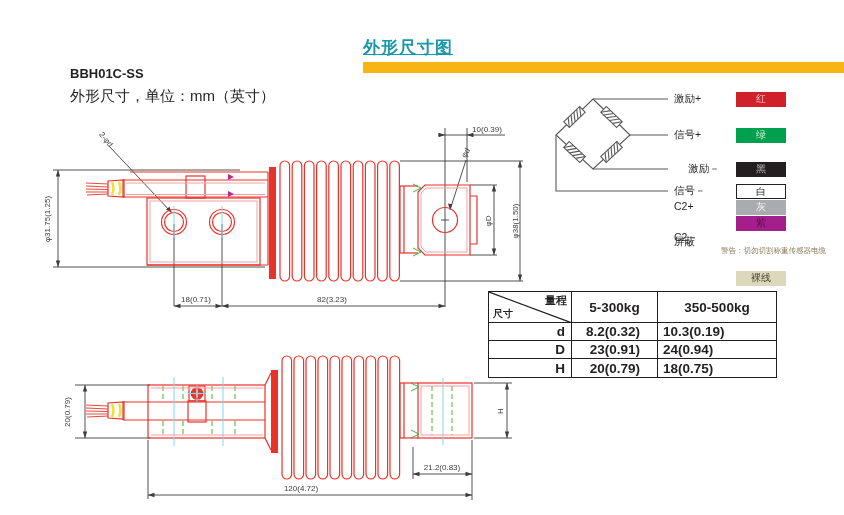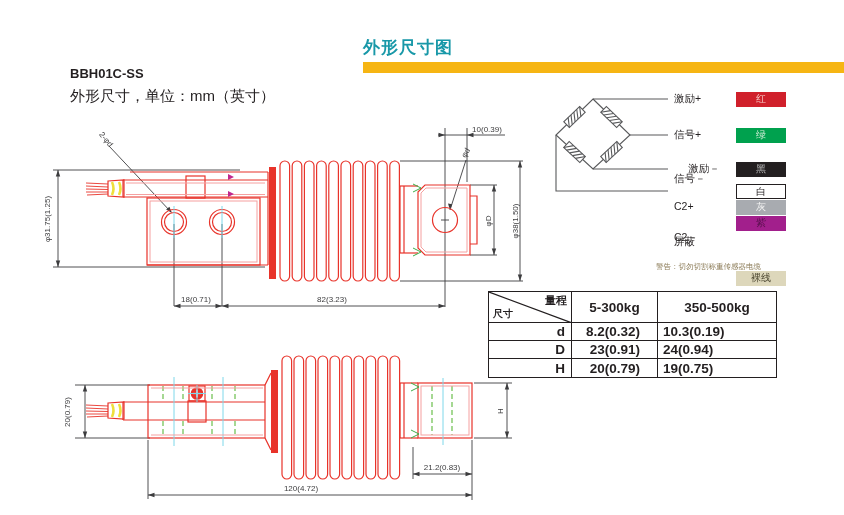--- a/index.html
+++ b/index.html
@@ -20,42 +20,42 @@
   .gd{stroke:#6abf4b;stroke-width:1.2;fill:none;stroke-dasharray:5,3;}
   .g{stroke:#3dae49;stroke-width:1;fill:none;}
   .y{stroke:#efdf3a;stroke-width:2.5;fill:none;}
   .b{stroke:#58595b;stroke-width:1.1;fill:none;}
   .ah{fill:#3c3c3e;stroke:none;}
   .t{fill:#3c3c3e;font-size:8px;font-family:"Liberation Sans",sans-serif;}
   
   .wlabel{font-size:10.5px;font-weight:500;width:60px;}
   .wbox{width:50px;height:14.5px;box-sizing:border-box;font-size:10px;line-height:14.5px;
         text-align:center;}
-  #warning{left:656px;top:262px;font-size:7.5px;color:#8c7c58;width:170px;}
+  #warning{left:656px;top:246px;font-size:7.5px;color:#8c7c58;width:170px;text-align:right;}
   
   #spec-table{left:488px;top:291px;display:grid;grid-template-columns:83px 86px 118px;
       grid-template-rows:31px 18px 18px 18px;border:1.6px solid #231f20;background:#fff;}
   #spec-table .cell{border-right:1.4px solid #231f20;border-bottom:1.4px solid #231f20;
       display:flex;align-items:center;font-size:13.5px;}
   #spec-table .cell.lastcol{border-right:none;}
   #spec-table .cell.lastrow{border-bottom:none;}
   #spec-table .hdr{font-weight:700;justify-content:center;}
   #spec-table .rowlab{font-weight:700;justify-content:flex-end;padding-right:6px;}
   #spec-table .val-r{font-weight:600;justify-content:flex-end;padding-right:17px;}
   #spec-table .val-l{font-weight:600;justify-content:flex-start;padding-left:5px;}
   #corner-cell{position:relative;}
   #corner-cell .cl-top{position:absolute;top:1px;right:4px;font-size:11px;}
   #corner-cell .cl-bot{position:absolute;bottom:1px;left:4px;font-size:10px;}
 </style>
 </head>
 <body>
 
 <div id="page">
 
-  <div id="title" class="abs" style="color: rgb(24, 152, 168);">外形尺寸图</div>
+  <div id="title" class="abs" style="color: rgb(24, 152, 168); text-decoration: underline;">外形尺寸图</div>
   <div id="accent" class="abs" style="background: rgb(246, 181, 19);"></div>
   <div id="model" class="abs">BBH01C-SS</div>
   <div id="subtitle" class="abs">外形尺寸，单位：mm（英寸）</div>
 
   <svg class="abs" style="left:0;top:0;" width="844" height="515" viewBox="0 0 844 515">
 
     <g>
 
       <g class="k">
         <line x1="53" y1="170" x2="240" y2="170"></line>
@@ -317,21 +317,21 @@
     </g>
   </svg>
 
   <div>
     <div class="abs wlabel" style="left:674px;top:92px;">激励+</div>
     <div class="abs wbox" style="left:736px;top:92px;background:#d0202b;color:#f6c8c4;">红</div>
     <div class="abs wlabel" style="left:674px;top:128px;">信号+</div>
     <div class="abs wbox" style="left:736px;top:128px;background:#00a14e;color:#d8f0dc;">绿</div>
     <div class="abs wlabel" style="left:674px;top:162px;text-align:center;">激励－</div>
     <div class="abs wbox" style="left:736px;top:162px;background:#231f20;color:#bdbdbd;">黑</div>
-    <div class="abs wlabel" style="left:674px;top:172px;">信号－</div>
+    <div class="abs wlabel" style="left:674px;top:184px;">信号－</div>
     <div class="abs wbox" style="left:736px;top:184px;background:#ffffff;color:#231f20;border:1.5px solid #231f20;">白</div>
     <div class="abs wlabel" style="left:674px;top:200px;">C2+</div>
     <div class="abs wbox" style="left:736px;top:200px;background:#a8abb0;color:#f2f2f2;">灰</div>
     <div class="abs wlabel" style="left:674px;top:222px;margin-top:9px;">C2－</div>
     <div class="abs wbox" style="left:736px;top:216px;background:#a21f8c;color:#5c1150;">紫</div>
     <div class="abs wlabel" style="left:674px;top:235px;">屏蔽</div>
     <div class="abs wbox" style="left:736px;top:235px;background:#ddd7bb;color:#4a452f;margin-top:36px;">裸线</div>
   </div>
   <div id="warning" class="abs">警告：切勿切割称重传感器电缆</div>
 
@@ -349,16 +349,16 @@
     <div class="cell rowlab">d</div>
     <div class="cell val-r">8.2(0.32)</div>
     <div class="cell val-l lastcol">10.3(0.19)</div>
 
     <div class="cell rowlab">D</div>
     <div class="cell val-r">23(0.91)</div>
     <div class="cell val-l lastcol">24(0.94)</div>
 
     <div class="cell rowlab lastrow">H</div>
     <div class="cell val-r lastrow">20(0.79)</div>
-    <div class="cell val-l lastcol lastrow">19(0.75)</div>
+    <div class="cell val-l lastcol lastrow">18(0.75)</div>
   </div>
 
 </div>
 
 </body></html>

